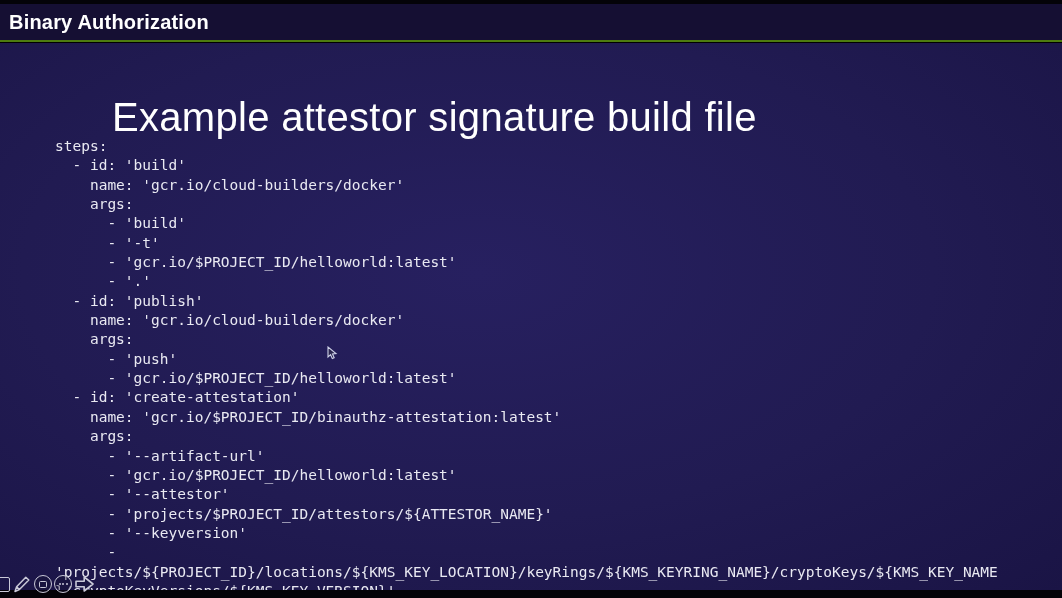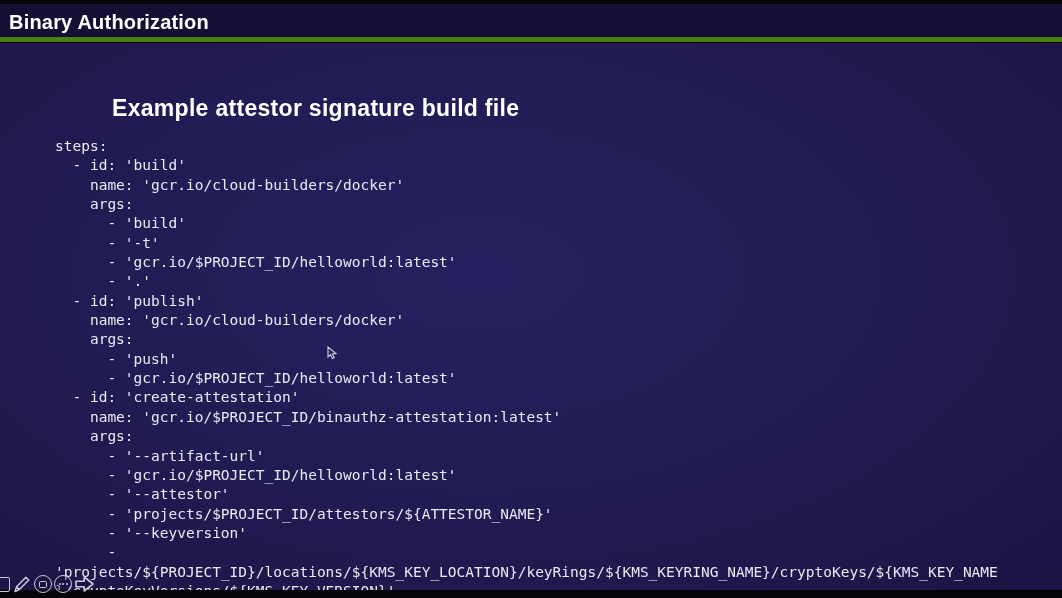--- a/index.html
+++ b/index.html
@@ -18,35 +18,35 @@
     position: absolute; left: 0; top: 0; width: 100%; height: 4px;
     background: #040308;
   }
   .strip-bottom {
     position: absolute; left: 0; bottom: 0; width: 100%; height: 8px;
     background: #040308; z-index: 3;
   }
   .header-band {
     position: absolute; left: 0; top: 4px; width: 100%; height: 38px;
     background: #150f33;
-    border-bottom: 5px solid #4d7c0f;
+    border-bottom: 2px solid #4d7c0f;
     box-sizing: border-box;
   }
   .header-title {
     position: absolute; left: 9px; top: 7px;
     color: #ffffff; font-size: 20px; font-weight: bold;
     letter-spacing: 0.2px;
   }
   .main-area {
     position: absolute; left: 0; top: 43px; width: 100%; height: 548px;
     background: radial-gradient(ellipse at 45% 42%, #272060 0%, #211b52 55%, #1a1445 100%);
   }
   .slide-title {
     position: absolute; left: 112px; top: 52px;
-    color: #ffffff; font-size: 23px; font-weight: bold;
+    color: #ffffff; font-size: 40px; font-weight: normal;
     letter-spacing: 0.3px;
   }
   .code-block {
     position: absolute; left: 55px; top: 94px;
     margin: 0;
     color: #e9e9f2;
     font-family: "DejaVu Sans Mono", monospace;
     font-size: 14.5px;
     line-height: 19.35px;
     white-space: pre;

